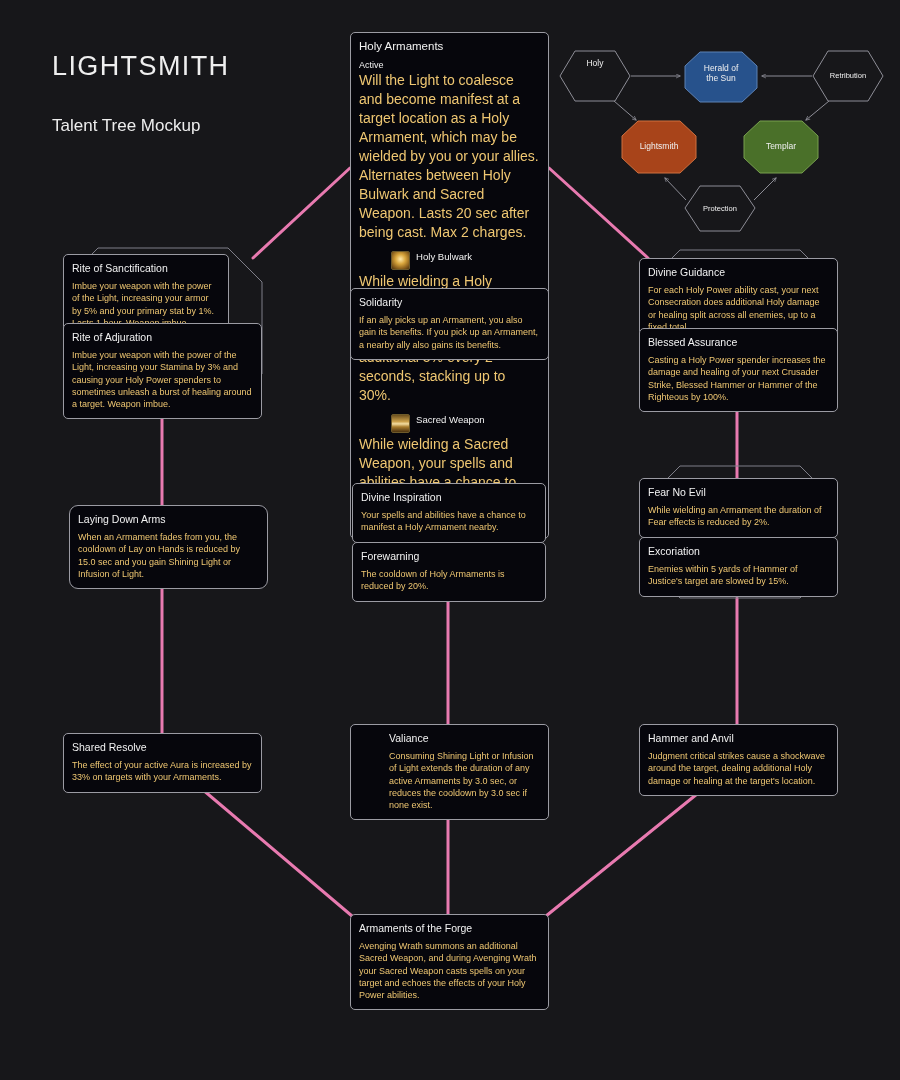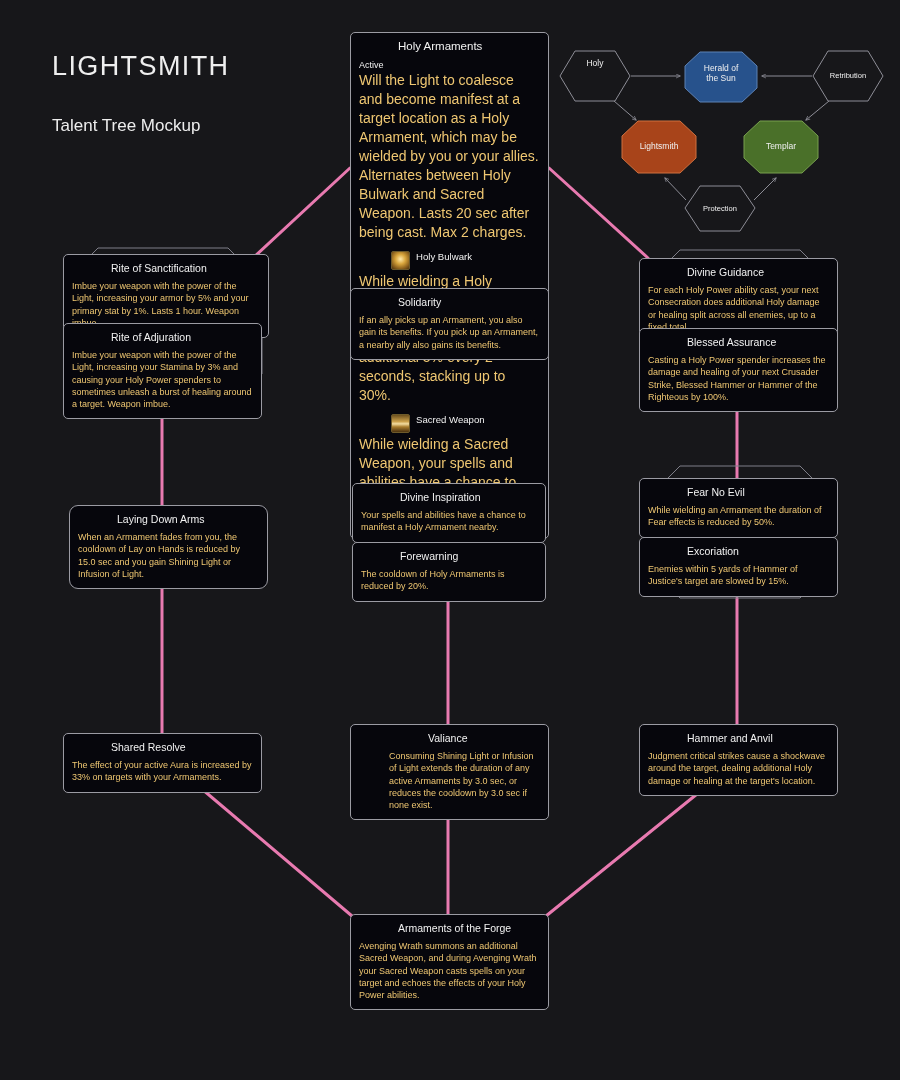--- a/index.html
+++ b/index.html
@@ -32,21 +32,21 @@
   .tt{
     position:absolute;z-index:4;
     background:#06060c;
     border:1px solid #9b9ba3;
     border-radius:5px;
     box-sizing:border-box;
     padding:6px 8px 8px 8px;
   }
   .tt-name{
     color:#f2f2f2;font-size:10.5px;line-height:1.35;
-    margin-bottom:5px;white-space:nowrap;margin-left:39px;
+    margin-bottom:5px;white-space:nowrap;
   }
   .tt-body{
     color:#efc772;font-size:9px;line-height:1.36;
   }
   .tt.big .tt-name{font-size:11.5px;}
   .tt.big .tt-body{font-size:14px;}
 
   
   .sub-head{display:flex;align-items:flex-start;gap:6px;margin:9px 0 2px 0;padding-left:32px;}
   .sub-icon{
@@ -169,21 +169,21 @@
     </div>
     <div class="tt-body">While wielding a Holy Bulwark, gain an absorb shield for 15% of your maximum health and an additional 5% every 2 seconds, stacking up to 30%.</div>
 
     <div class="sub-head">
       <div class="sub-icon weapon"></div>
       <div class="sub-name">Sacred Weapon</div>
     </div>
     <div class="tt-body">While wielding a Sacred Weapon, your spells and abilities have a chance to deal additional Holy damage or healing.</div>
   </div>
 
-  <div class="tt" style="left:63px;top:254px;width:206px;">
+  <div class="tt" style="left:63px;top:254px;width:166px;">
     <div class="tt-name">Rite of Sanctification</div>
     <div class="tt-body">Imbue your weapon with the power of the Light, increasing your armor by 5% and your primary stat by 1%. Lasts 1 hour. Weapon imbue.</div>
   </div>
 
   <div class="tt" style="left:63px;top:323px;width:199px;">
     <div class="tt-name">Rite of Adjuration</div>
     <div class="tt-body">Imbue your weapon with the power of the Light, increasing your Stamina by 3% and causing your Holy Power spenders to sometimes unleash a burst of healing around a target. Weapon imbue.</div>
   </div>
 
   <div class="tt" style="left:69px;top:505px;width:199px;border-radius:9px;">
@@ -226,21 +226,21 @@
     <div class="tt-body">For each Holy Power ability cast, your next Consecration does additional Holy damage or healing split across all enemies, up to a fixed total.</div>
   </div>
 
   <div class="tt" style="left:639px;top:328px;width:199px;">
     <div class="tt-name">Blessed Assurance</div>
     <div class="tt-body">Casting a Holy Power spender increases the damage and healing of your next Crusader Strike, Blessed Hammer or Hammer of the Righteous by 100%.</div>
   </div>
 
   <div class="tt" style="left:639px;top:478px;width:199px;">
     <div class="tt-name">Fear No Evil</div>
-    <div class="tt-body">While wielding an Armament the duration of Fear effects is reduced by 50%.</div>
+    <div class="tt-body">While wielding an Armament the duration of Fear effects is reduced by 2%.</div>
   </div>
 
   <div class="tt" style="left:639px;top:537px;width:199px;">
     <div class="tt-name">Excoriation</div>
     <div class="tt-body">Enemies within 5 yards of Hammer of Justice's target are slowed by 15%.</div>
   </div>
 
   <div class="tt" style="left:639px;top:724px;width:199px;">
     <div class="tt-name">Hammer and Anvil</div>
     <div class="tt-body">Judgment critical strikes cause a shockwave around the target, dealing additional Holy damage or healing at the target's location.</div>

